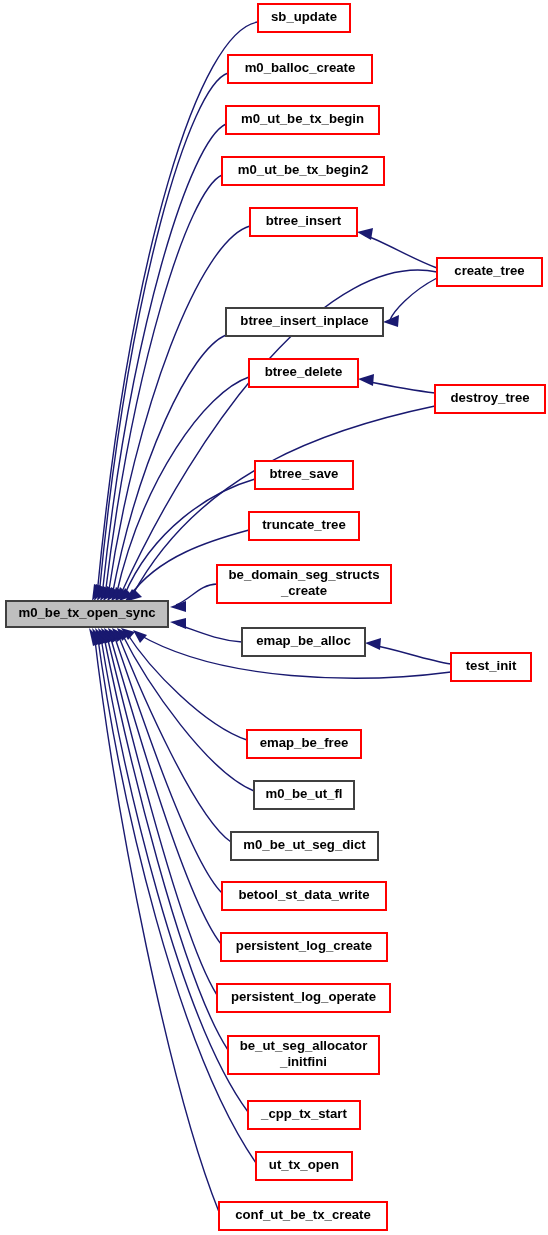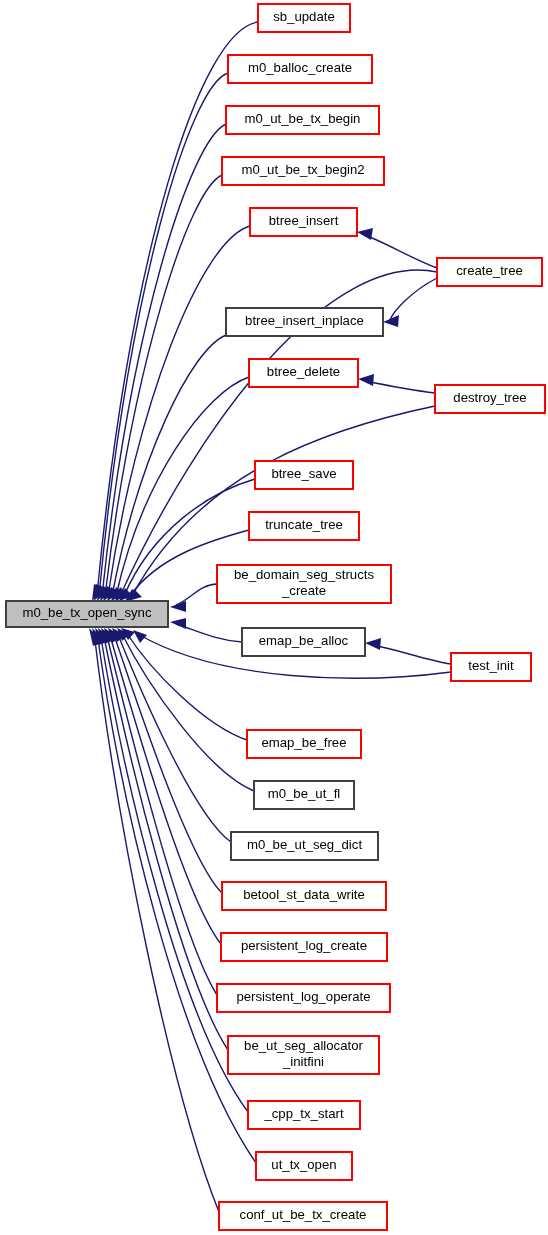--- a/index.html
+++ b/index.html
@@ -10,20 +10,21 @@
   body {
     width: 548px;
     height: 1235px;
     font-family: "Liberation Sans", sans-serif;
     overflow: hidden;
   }
   #graph-root {
     position: relative;
     width: 548px;
     height: 1235px;
+    font-weight: bold;
   }
   svg#callgraph {
     display: block;
     width: 548px;
     height: 1235px;
   }
   .node-box {
     fill: #ffffff;
     stroke-width: 2;
   }

